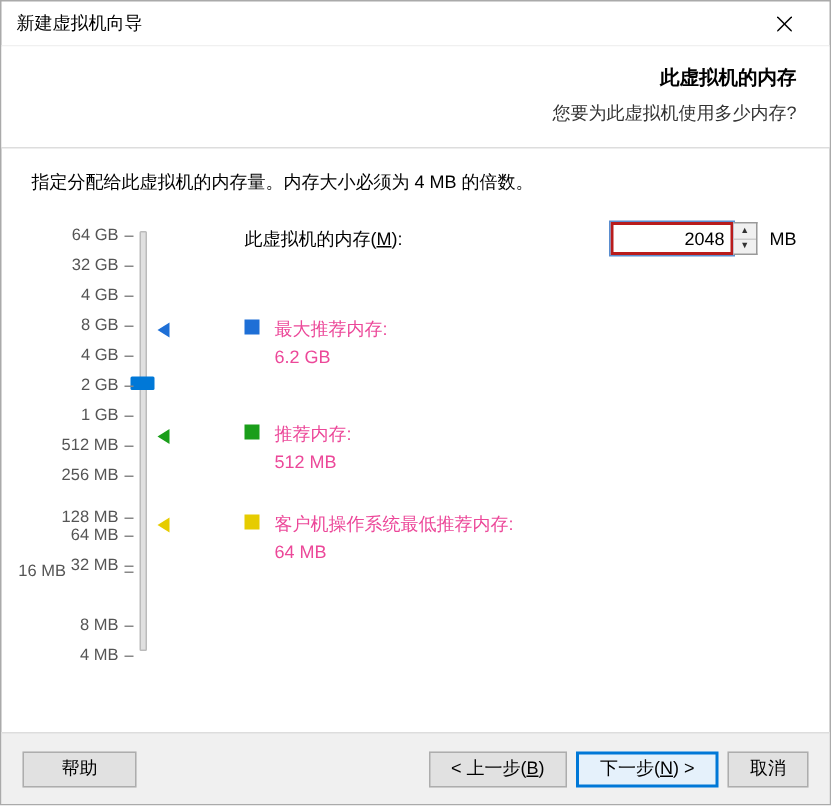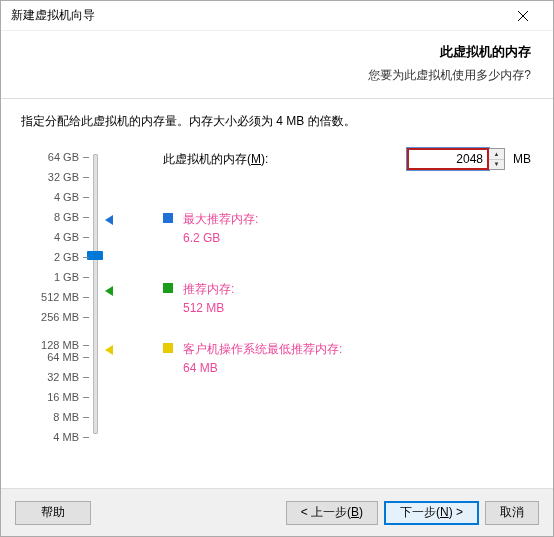--- a/index.html
+++ b/index.html
@@ -116,21 +116,21 @@
             <span class="tick"></span>
           </div>
           <div class="scale-item" style="top: 202px;">
             <span class="scale-label">64 MB</span>
             <span class="tick"></span>
           </div>
           <div class="scale-item" style="top: 222px;">
             <span class="scale-label">32 MB</span>
             <span class="tick"></span>
           </div>
-          <div class="scale-item" style="top: 242px;">
+          <div class="scale-item" style="top: 226px; gap: 35px;">
             <span class="scale-label">16 MB</span>
             <span class="tick"></span>
           </div>
           <div class="scale-item" style="top: 262px;">
             <span class="scale-label">8 MB</span>
             <span class="tick"></span>
           </div>
           <div class="scale-item" style="top: 282px;">
             <span class="scale-label">4 MB</span>
             <span class="tick"></span>

